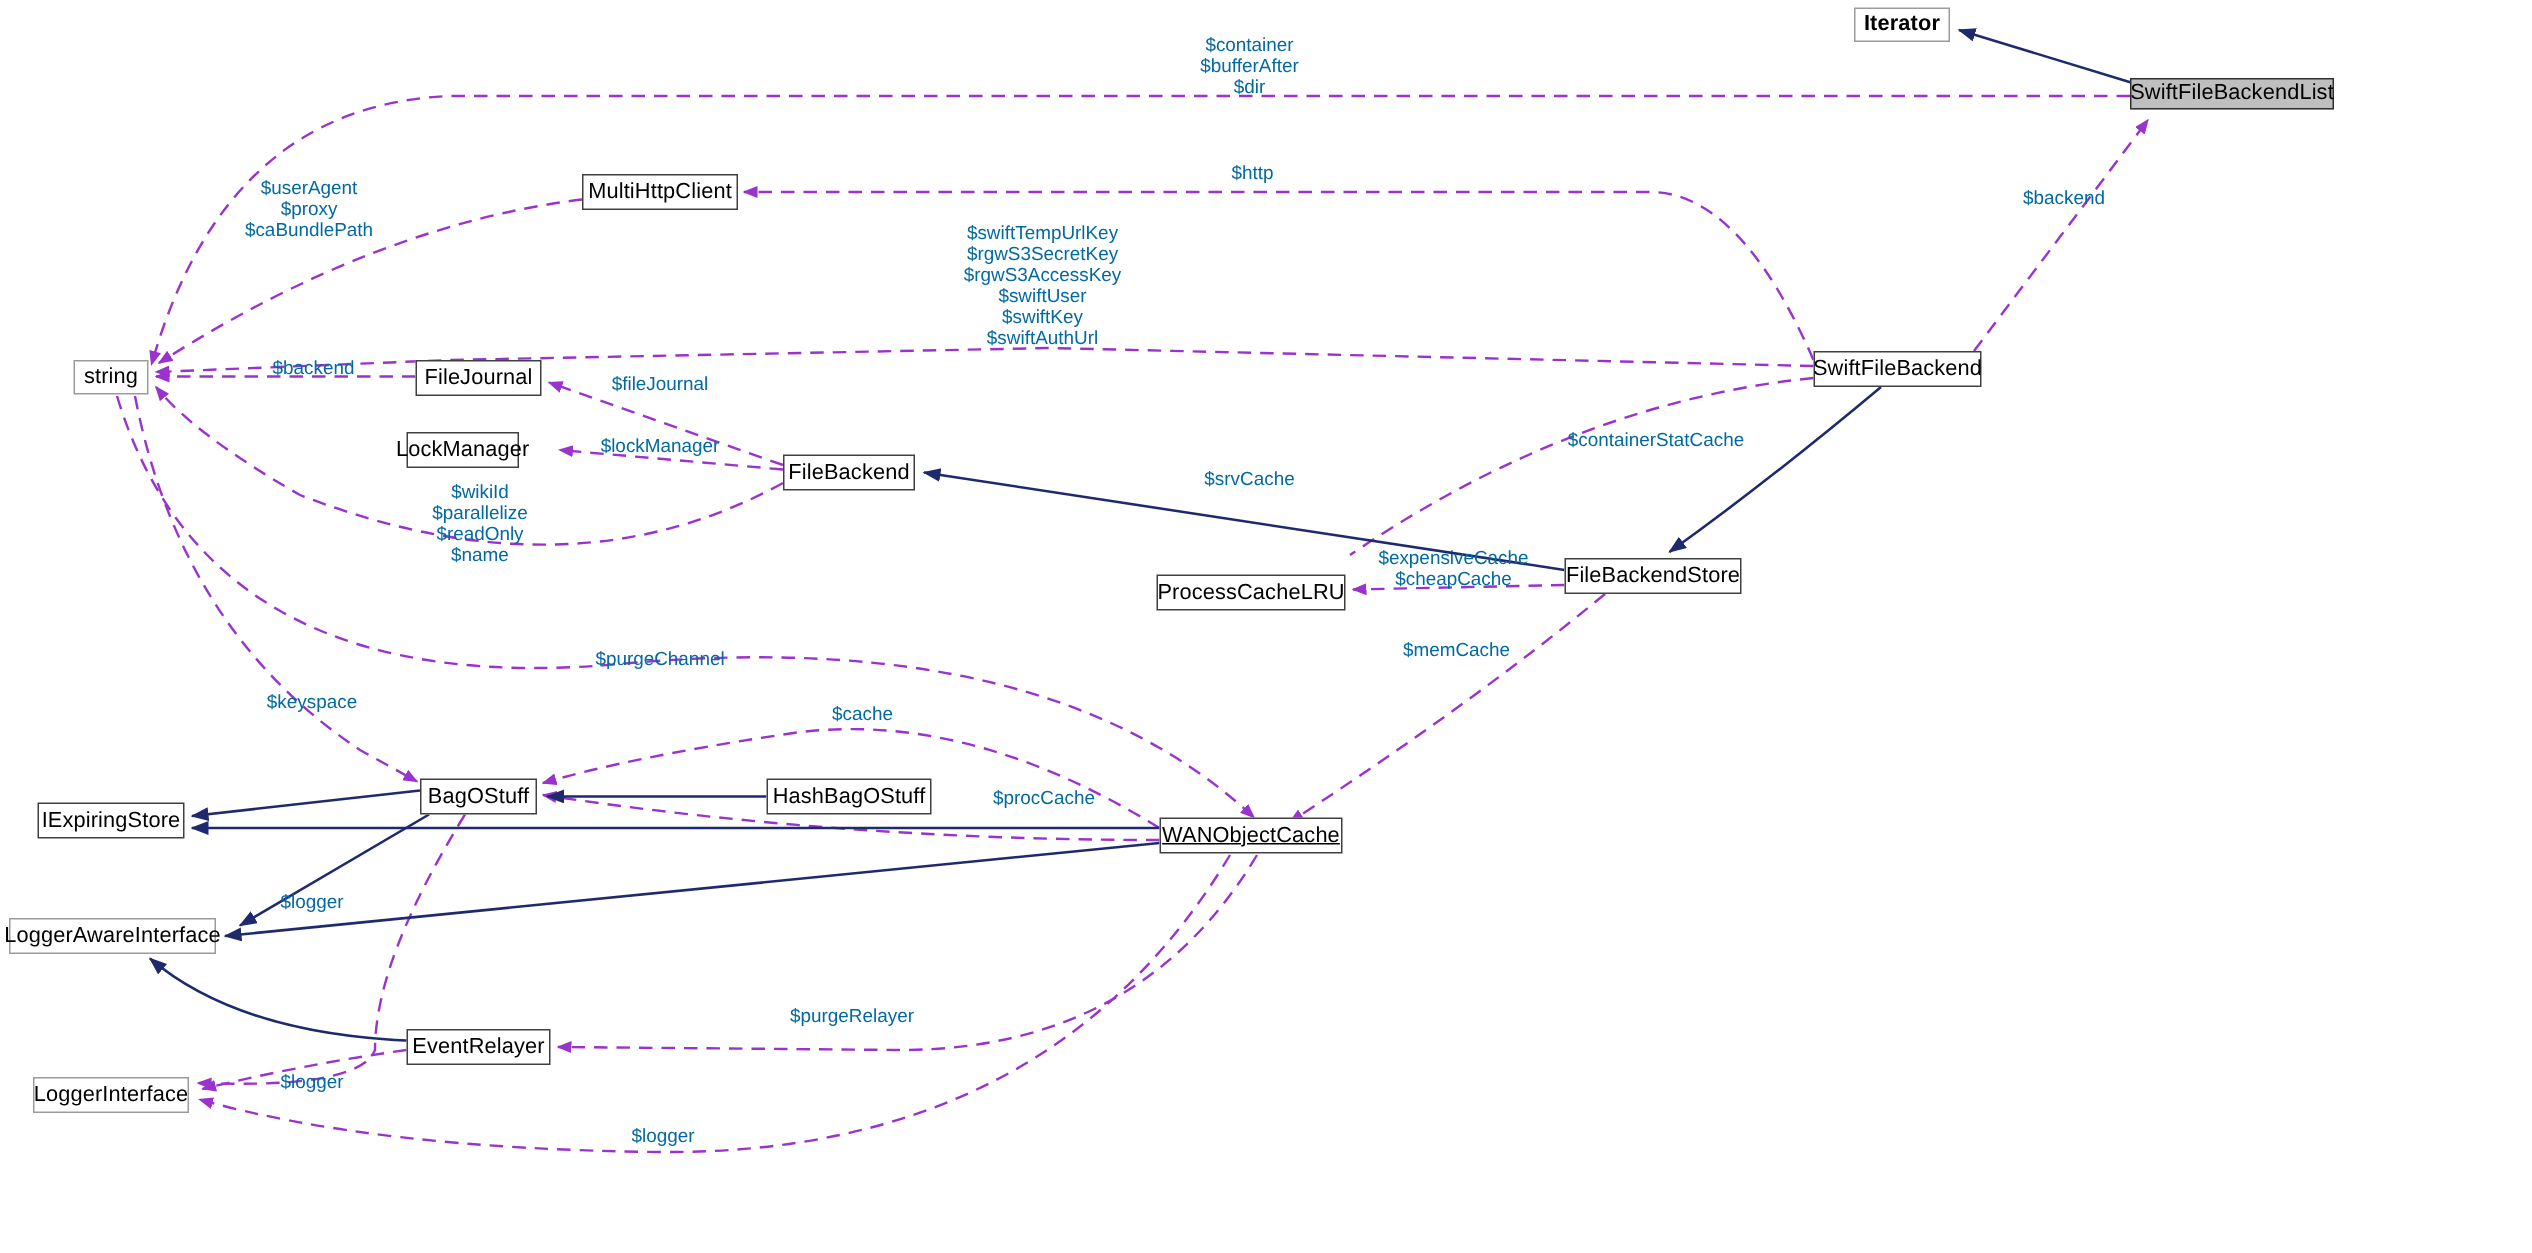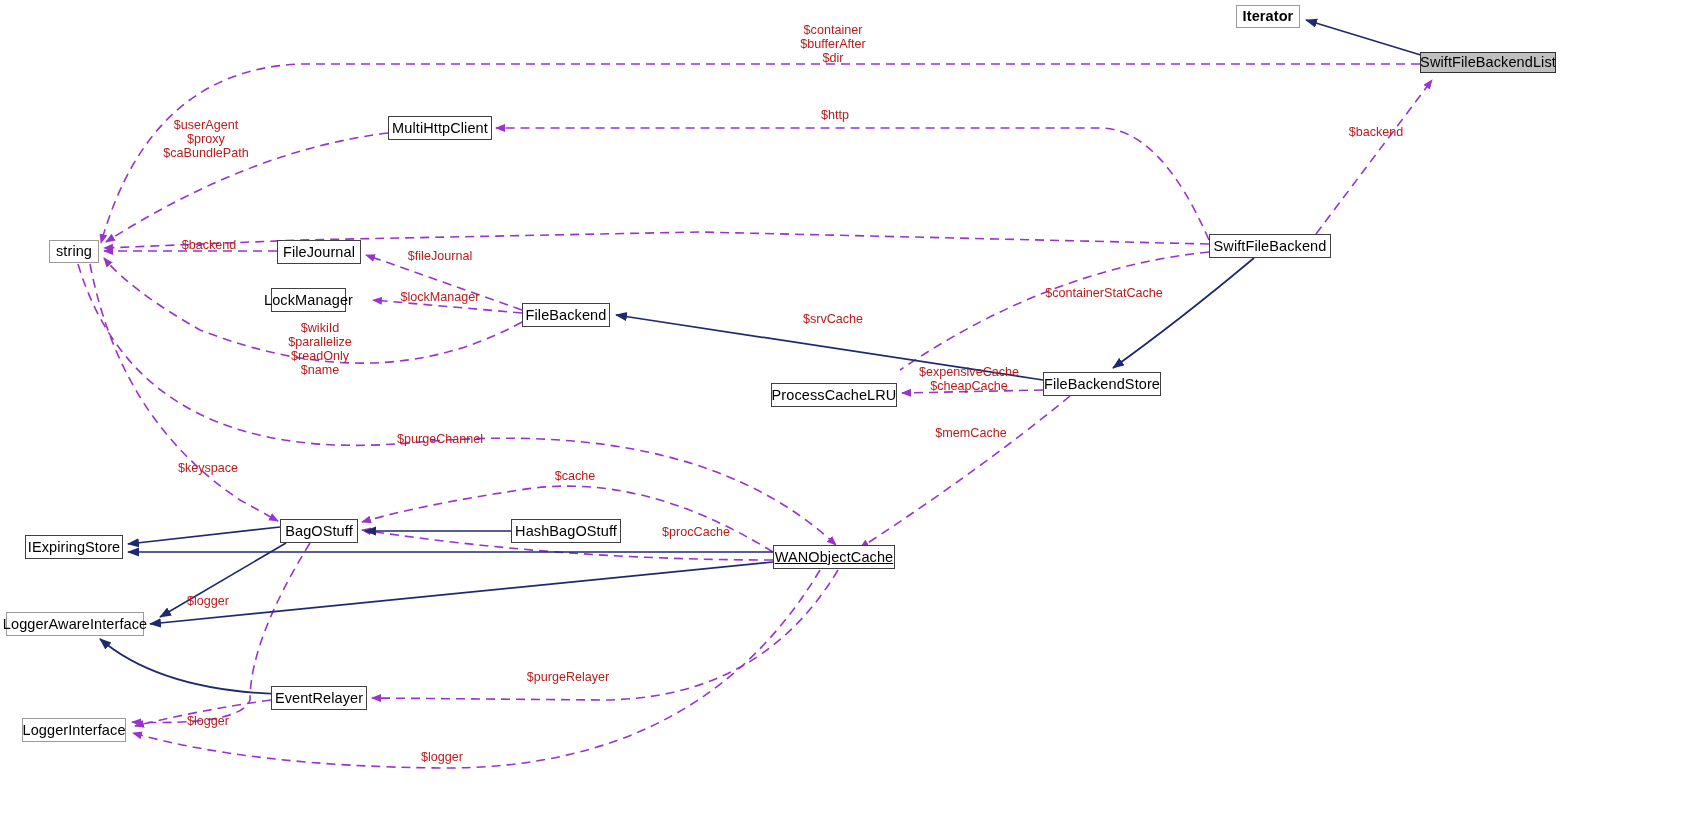--- a/index.html
+++ b/index.html
@@ -4,21 +4,21 @@
 <style>
   html,body{margin:0;padding:0;background:#ffffff;}
   body{font-family:"Liberation Sans",sans-serif;}
   #canvas{position:relative;width:1688px;height:835px;overflow:hidden;background:#fff;}
   svg#wires{position:absolute;left:0;top:0;width:1688px;height:835px;}
   .node{position:absolute;box-sizing:border-box;display:flex;align-items:center;justify-content:center;
         background:#ffffff;border:1px solid #404040;font-size:14.5px;color:#000;white-space:nowrap;
         line-height:1;letter-spacing:.1px;}
   .node.thin{border:1px solid #9b9b9b;}
   .node.highlight{background:#bfbfbf;border:1px solid #303030;}
-  .edge-label{position:absolute;font-size:12.6px;color:#b91c1c;white-space:pre;line-height:14px;text-align:center;
+  .edge-label{position:absolute;font-size:12.6px;color:#0369a1;white-space:pre;line-height:14px;text-align:center;
               transform:translate(-50%,-50%);}
   .edge-label.multi{line-height:14px;}
 </style>
 </head>
 <body>
 
 <div id="canvas">
 
   <svg id="wires" viewBox="0 0 1688 835" xmlns="http://www.w3.org/2000/svg">
     <defs>
@@ -104,21 +104,21 @@
   </div>
 
   <div class="node" style="left:388px;top:116px;width:104px;height:24px;">
     <span>MultiHttpClient</span>
   </div>
 
   <div class="node thin" style="left:49px;top:240px;width:50px;height:23px;">
     <span>string</span>
   </div>
 
-  <div class="node" style="left:1209px;top:234px;width:122px;height:24px;">
+  <div class="node" style="left:1209px;top:234px;width:112px;height:24px;">
     <span>SwiftFileBackend</span>
   </div>
 
   <div class="node" style="left:277px;top:240px;width:84px;height:24px;align-items:center;">
     <span>FileJournal</span>
   </div>
 
   <div class="node" style="left:271px;top:288px;width:75px;height:24px;">
     <span>LockManager</span>
   </div>
@@ -164,20 +164,26 @@
   </div>
 
   <div class="edge-label multi" style="left:833px;top:44px;">$container
 $bufferAfter
 $dir</div>
   <div class="edge-label" style="left:1376px;top:132px;">$backend</div>
   <div class="edge-label" style="left:835px;top:115px;">$http</div>
   <div class="edge-label multi" style="left:206px;top:139px;">$userAgent
 $proxy
 $caBundlePath</div>
+  <div class="edge-label multi" style="left:695px;top:190px;">$swiftTempUrlKey
+$rgwS3SecretKey
+$rgwS3AccessKey
+$swiftUser
+$swiftKey
+$swiftAuthUrl</div>
   <div class="edge-label" style="left:209px;top:245px;">$backend</div>
   <div class="edge-label" style="left:440px;top:256px;">$fileJournal</div>
   <div class="edge-label" style="left:440px;top:297px;">$lockManager</div>
   <div class="edge-label multi" style="left:320px;top:349px;">$wikiId
 $parallelize
 $readOnly
 $name</div>
   <div class="edge-label" style="left:833px;top:319px;">$srvCache</div>
   <div class="edge-label" style="left:1104px;top:293px;">$containerStatCache</div>
   <div class="edge-label multi" style="left:969px;top:379px;">$expensiveCache

